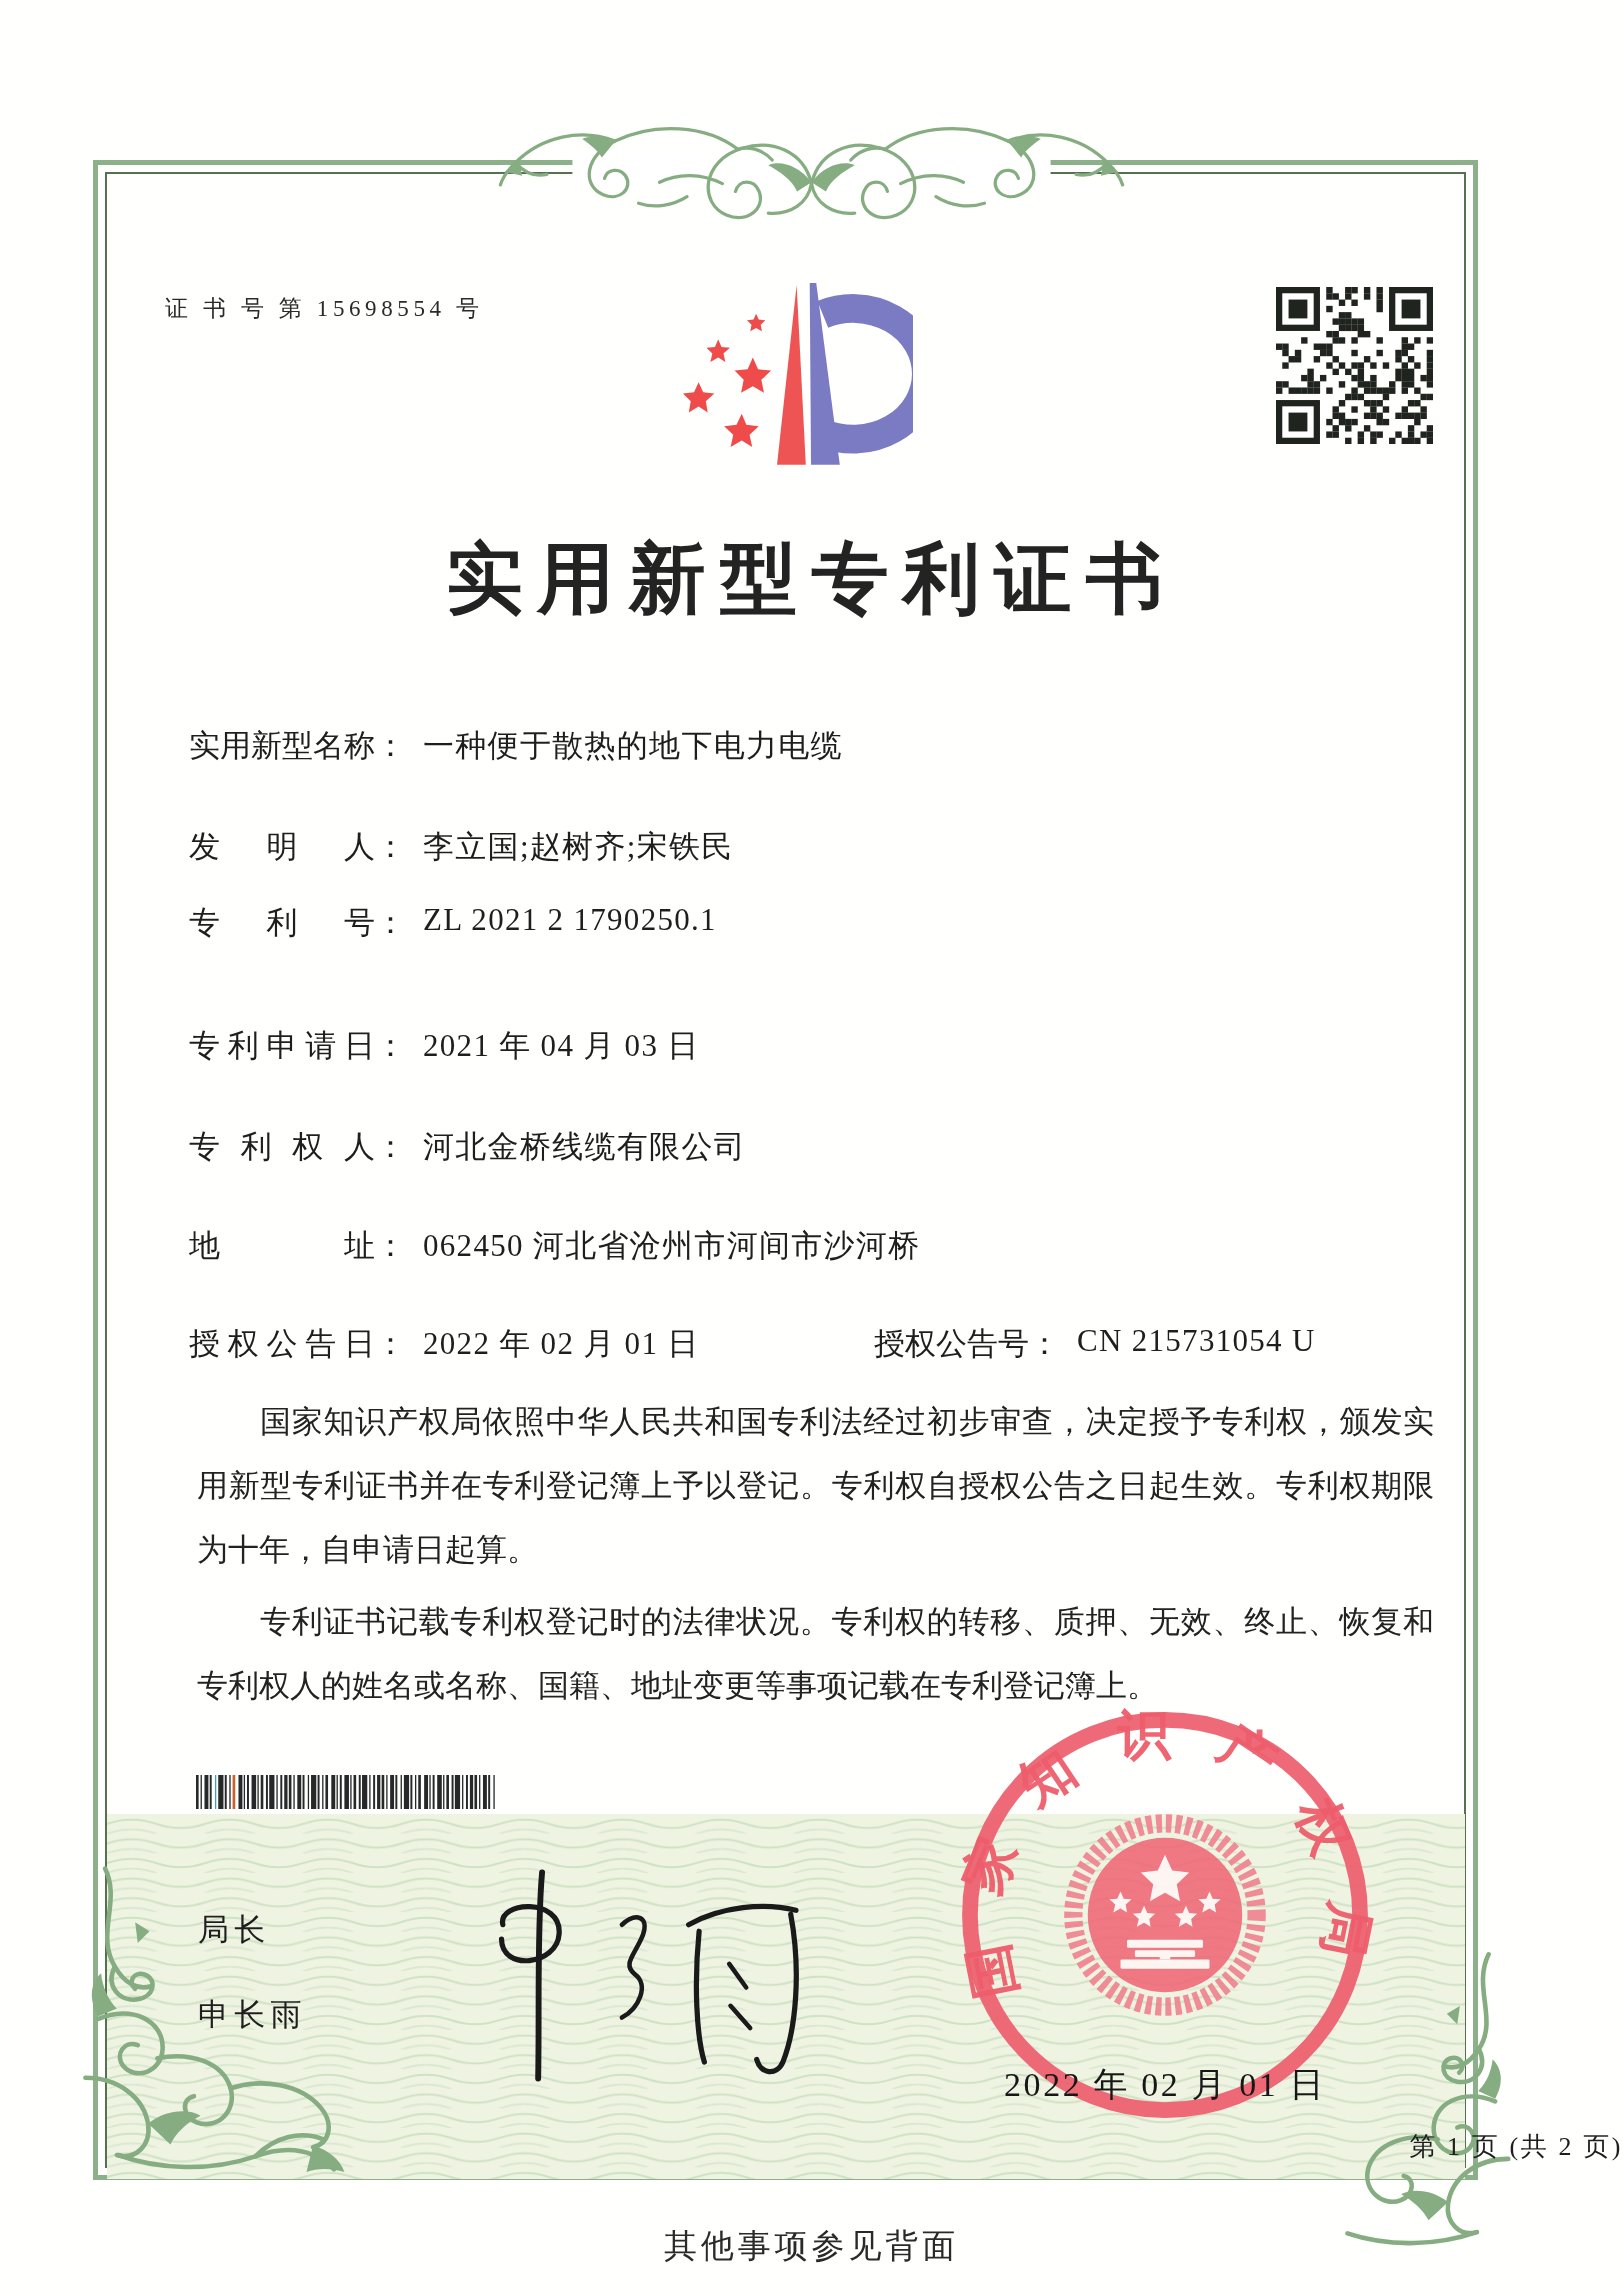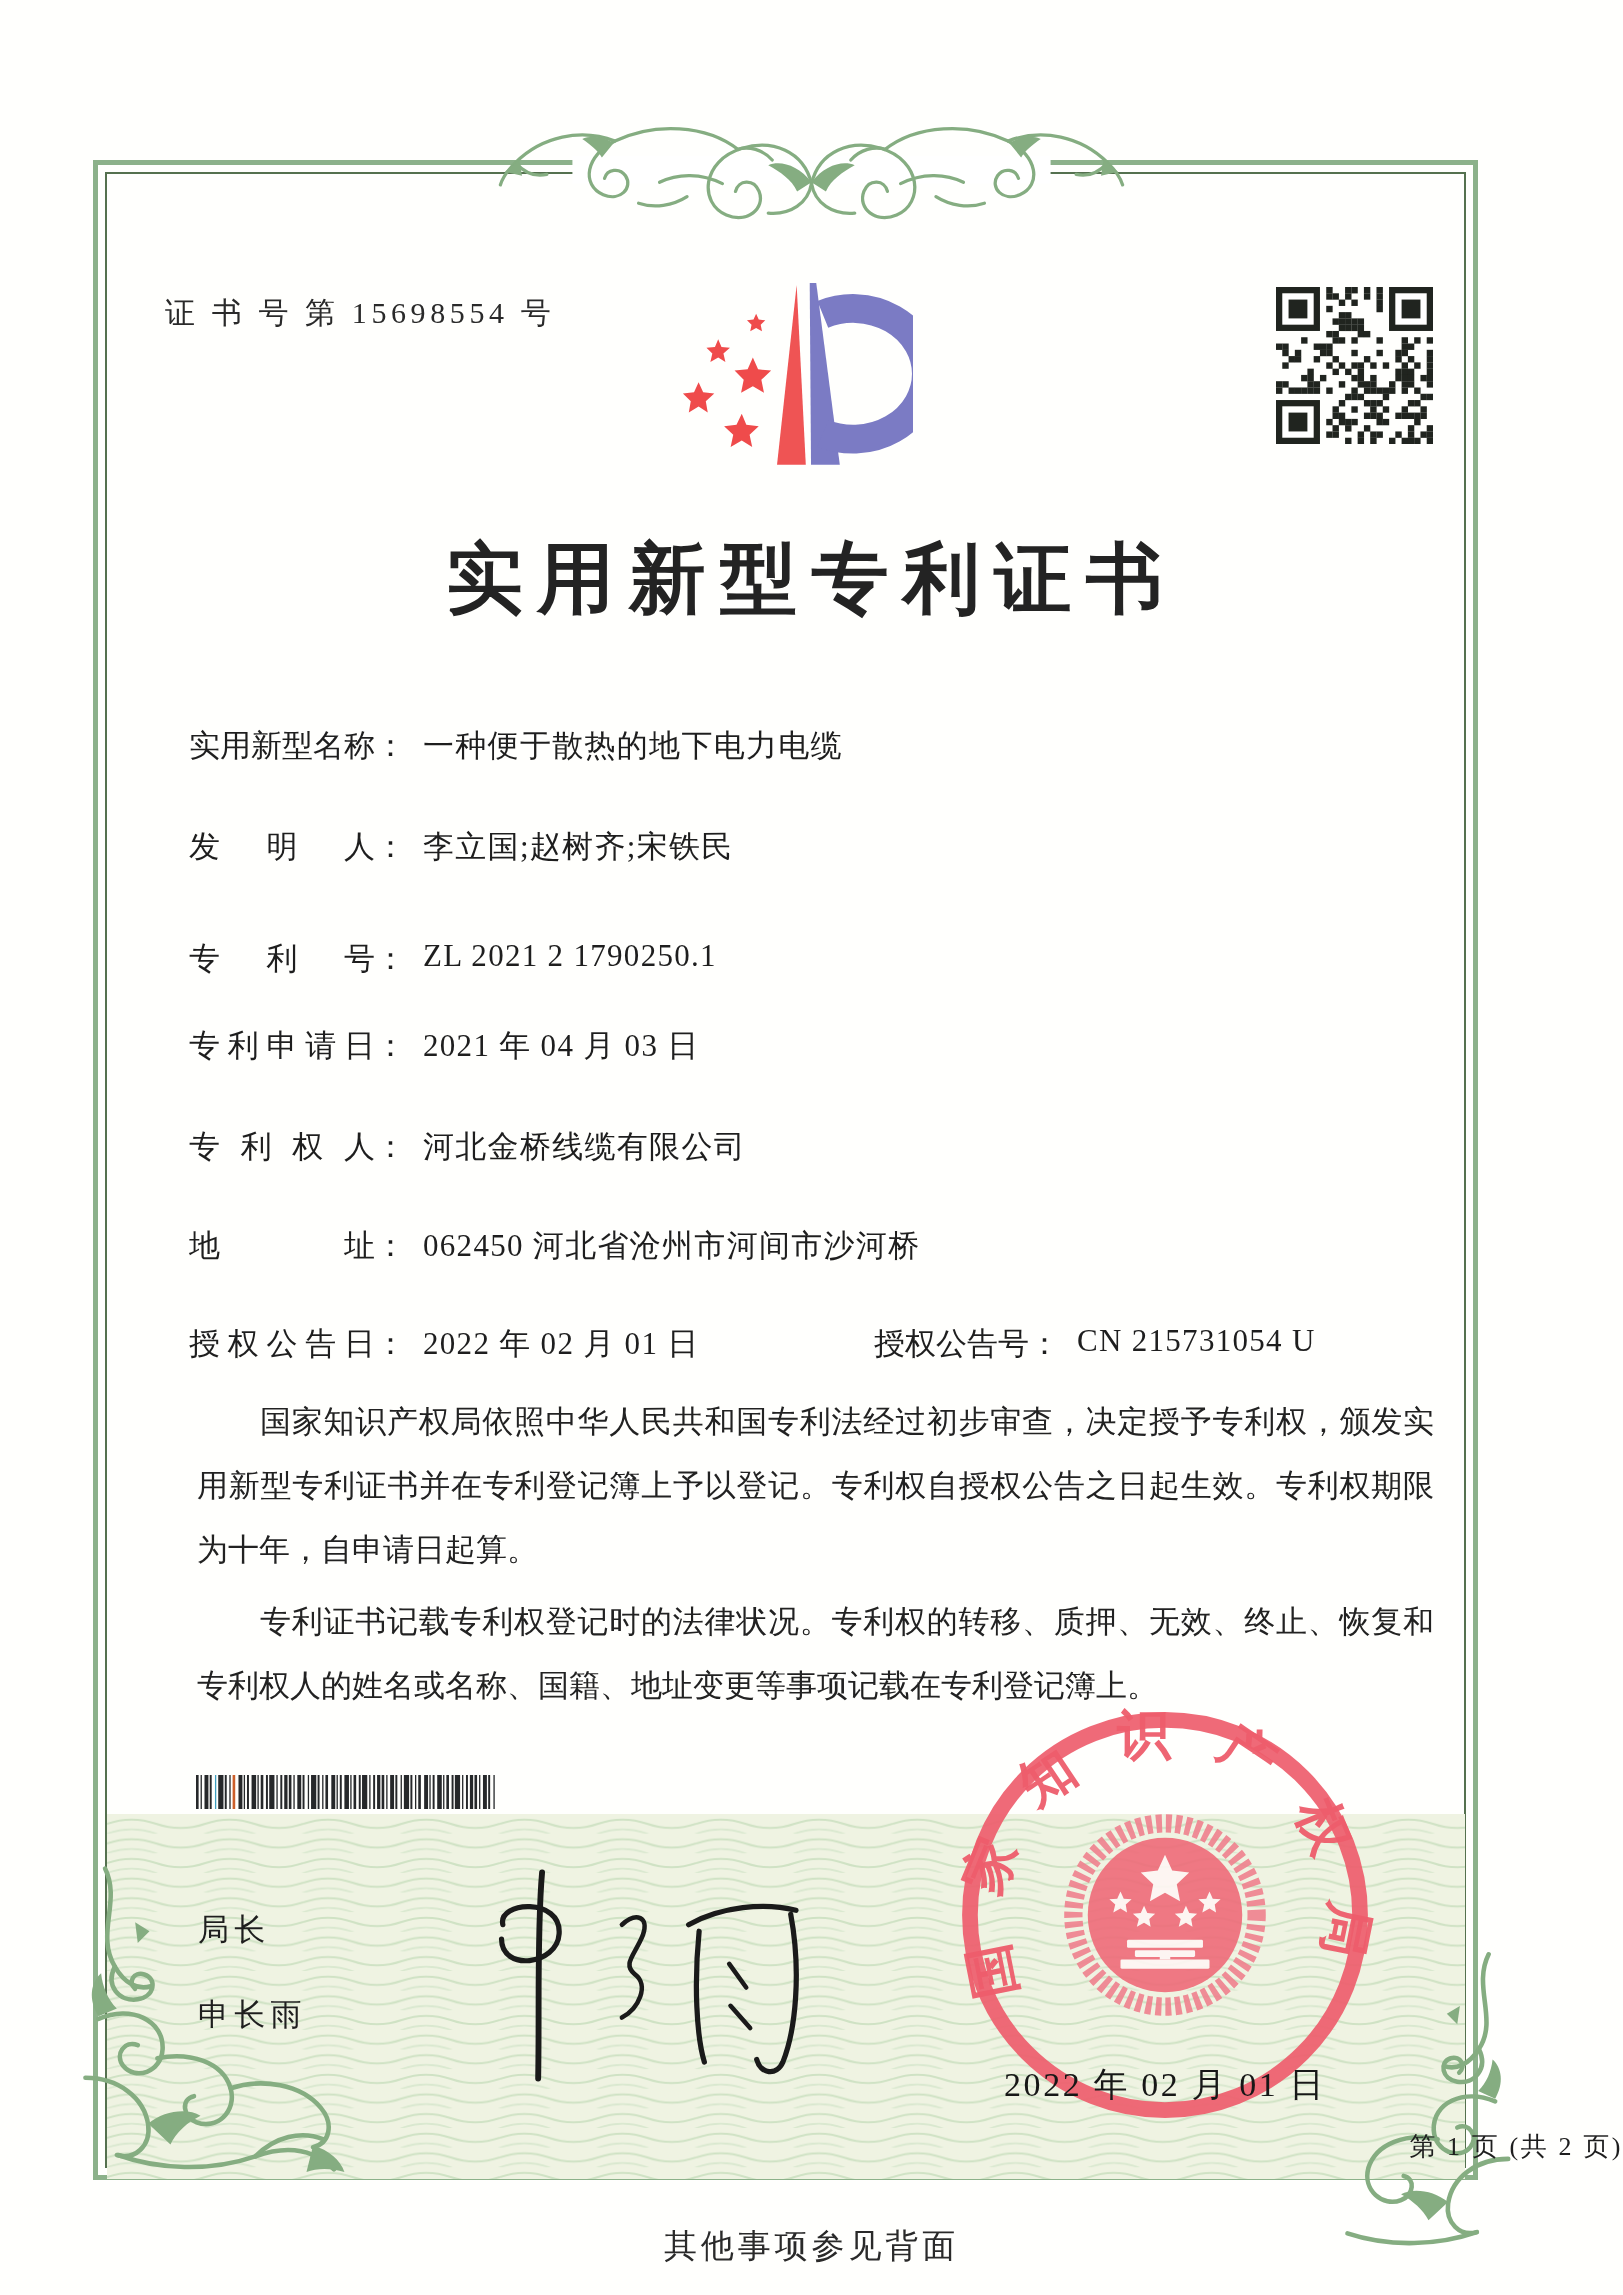--- a/index.html
+++ b/index.html
@@ -6,21 +6,21 @@
   .page{
     position:relative;width:1623px;height:2295px;background:#fffffd;
     font-family:"Liberation Serif","DejaVu Serif",serif;color:#1e1e1e;overflow:hidden;
   }
   
   .frame-outer{position:absolute;left:93px;top:160px;width:1385px;height:2020px;
     border:5.2px solid #8cb18a;box-sizing:border-box;}
   .frame-inner{position:absolute;left:105px;top:172px;width:1361px;height:1996px;
     border:2px solid #55714f;box-sizing:border-box;}
   
-  .cert-number{position:absolute;left:165px;top:293px;font-size:30px;letter-spacing:4.6px;color:#2a2a2a;}
+  .cert-number{position:absolute;left:165px;top:293px;font-size:23px;letter-spacing:4.6px;color:#2a2a2a;}
   .logo{position:absolute;left:645px;top:249px;width:268px;height:219px;}
   .qr{position:absolute;left:1276px;top:287px;width:157px;height:157px;}
   .page-title{position:absolute;left:0;top:528px;width:1623px;text-align:center;
     font-size:77px;font-weight:bold;letter-spacing:14.4px;color:#232323;}
   
   .field-row{position:absolute;left:189px;width:1253px;height:39px;font-size:31px;white-space:nowrap;}
   .f-label{display:inline-block;width:186px;text-align:justify;text-align-last:justify;vertical-align:top;}
   .f-colon{display:inline-block;vertical-align:top;}
   .f-value{display:inline-block;margin-left:17px;vertical-align:top;letter-spacing:1.3px;}
   .f-pair2{position:absolute;left:685px;top:0;white-space:nowrap;}
@@ -279,21 +279,21 @@
     </svg>
 
   <div class="page-title">实用新型专利证书</div>
 
   <div class="field-row" style="top:725px">
     <span class="f-label">实用新型名称</span><span class="f-colon">：</span><span class="f-value">一种便于散热的地下电力电缆</span>
   </div>
   <div class="field-row" style="top:826px">
     <span class="f-label">发明人</span><span class="f-colon">：</span><span class="f-value">李立国;赵树齐;宋铁民</span>
   </div>
-  <div class="field-row" style="top:938px">
+  <div class="field-row" style="top:902px">
     <span class="f-label">专利号</span><span class="f-colon">：</span><span class="f-value">ZL 2021 2 1790250.1</span>
   </div>
   <div class="field-row" style="top:1025px">
     <span class="f-label">专利申请日</span><span class="f-colon">：</span><span class="f-value">2021 年 04 月 03 日</span>
   </div>
   <div class="field-row" style="top:1126px">
     <span class="f-label">专利权人</span><span class="f-colon">：</span><span class="f-value">河北金桥线缆有限公司</span>
   </div>
   <div class="field-row" style="top:1225px">
     <span class="f-label">地址</span><span class="f-colon">：</span><span class="f-value">062450 河北省沧州市河间市沙河桥</span>

